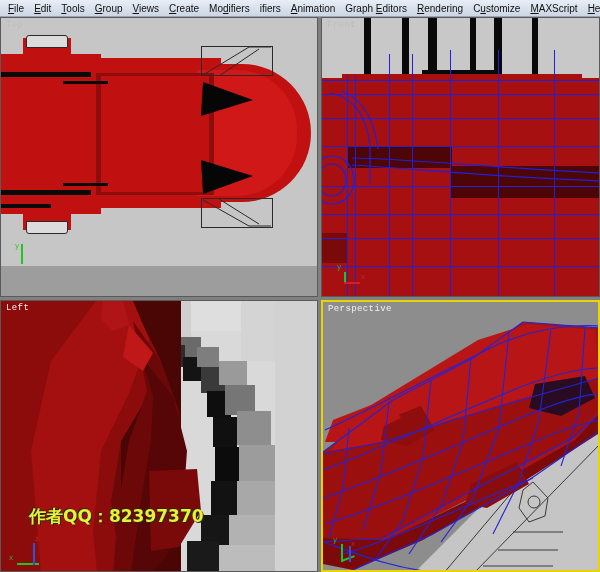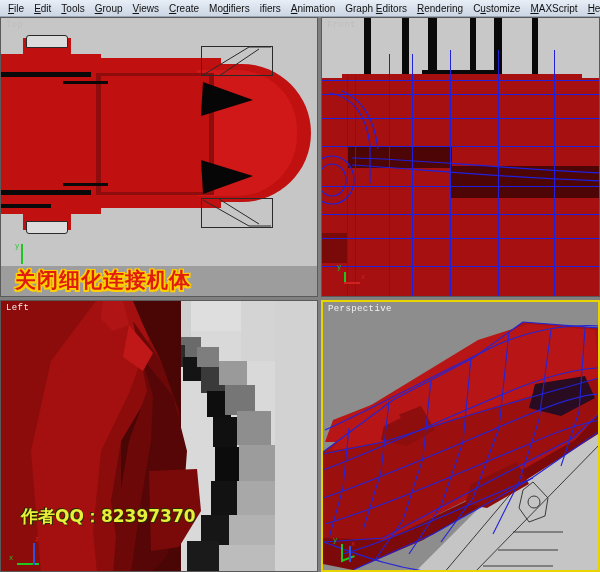--- a/index.html
+++ b/index.html
@@ -238,21 +238,20 @@
           <line x1="52" y1="30" x2="74" y2="30" stroke="#2a2a2a" stroke-width="1"></line>
         </svg>
 
         <div class="top-strip"></div>
 
         <div class="tripod" style="left:12px; bottom:32px;">
           <div class="ax ax-y"></div>
           <div class="ax-lbl" style="left:2px; bottom:14px; color:#1fc61f;">y</div>
         </div>
 
-        <div class="cn-overlay" style="left:14px; bottom:2px;">关闭细化连接机体</div>
       </div>
       <div class="vp-label label-dim">Top</div>
     </div>
 
     <div class="viewport vp-tr vp-border-inactive">
       <div class="vp-canvas">
         <div class="fr-bg"></div>
 
         <div class="blk" style="left:42px;  top:0px; width:7px;  height:60px;"></div>
         <div class="blk" style="left:80px;  top:0px; width:7px;  height:58px;"></div>
@@ -347,21 +346,21 @@
           <polygon points="128,24 152,52 142,70 122,56" fill="#c01818"></polygon>
         </svg>
 
         <div class="tripod" style="left:8px; bottom:6px;">
           <div class="ax ax-x" style="width:22px; background:#1fc61f;"></div>
           <div class="ax ax-z" style="height:22px; background:#3050e0; left:24px;"></div>
           <div class="ax-lbl" style="left:0px; bottom:3px; color:#1fc61f;">x</div>
           <div class="ax-lbl" style="left:26px; bottom:22px; color:#d02020;">z</div>
         </div>
 
-        <div class="qq-overlay" style="left:20px; top:204px;">作者QQ：82397370</div>
+        <div class="qq-overlay" style="left:28px; top:204px;">作者QQ：82397370</div>
       </div>
       <div class="vp-label label-bright">Left</div>
     </div>
 
     <div class="viewport vp-br vp-border-active">
       <div class="vp-canvas">
         <div class="pp-bg"></div>
 
         <svg style="position:absolute; left:0; top:0; width:279px; height:272px;">
           <polygon points="279,120 279,272 90,272 250,112" fill="#cfcfcf" opacity="0.85"></polygon>

